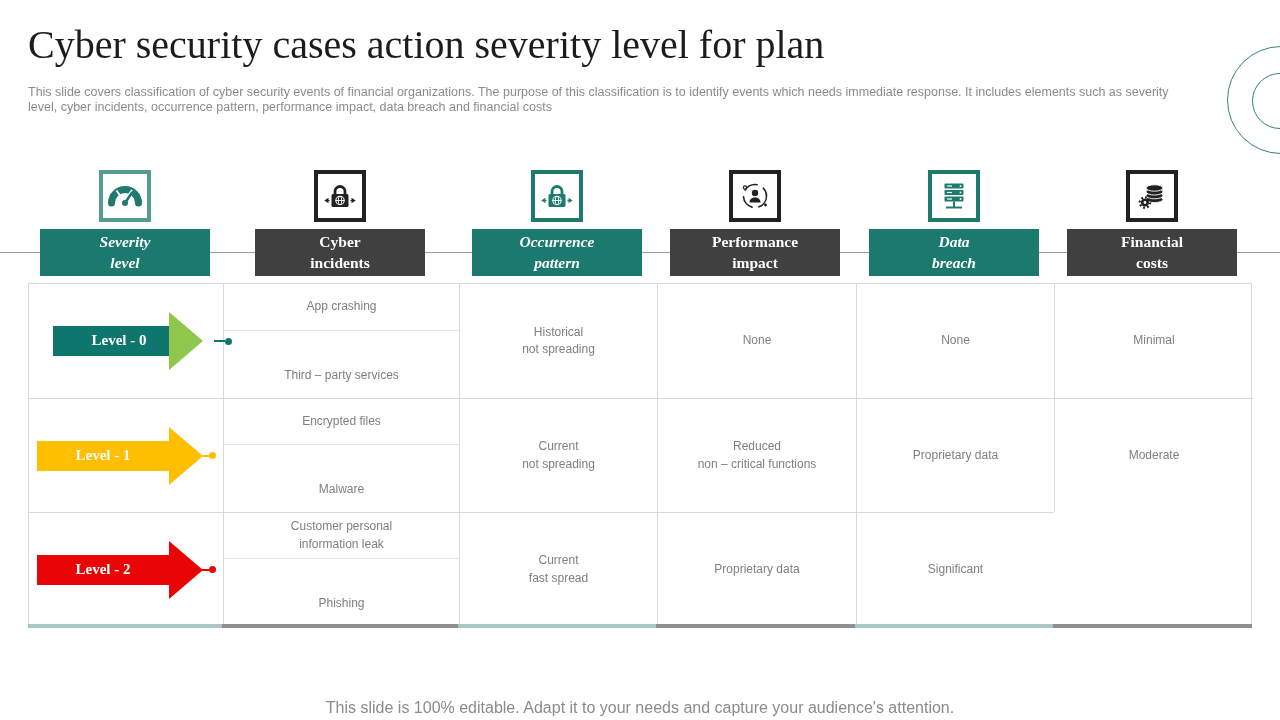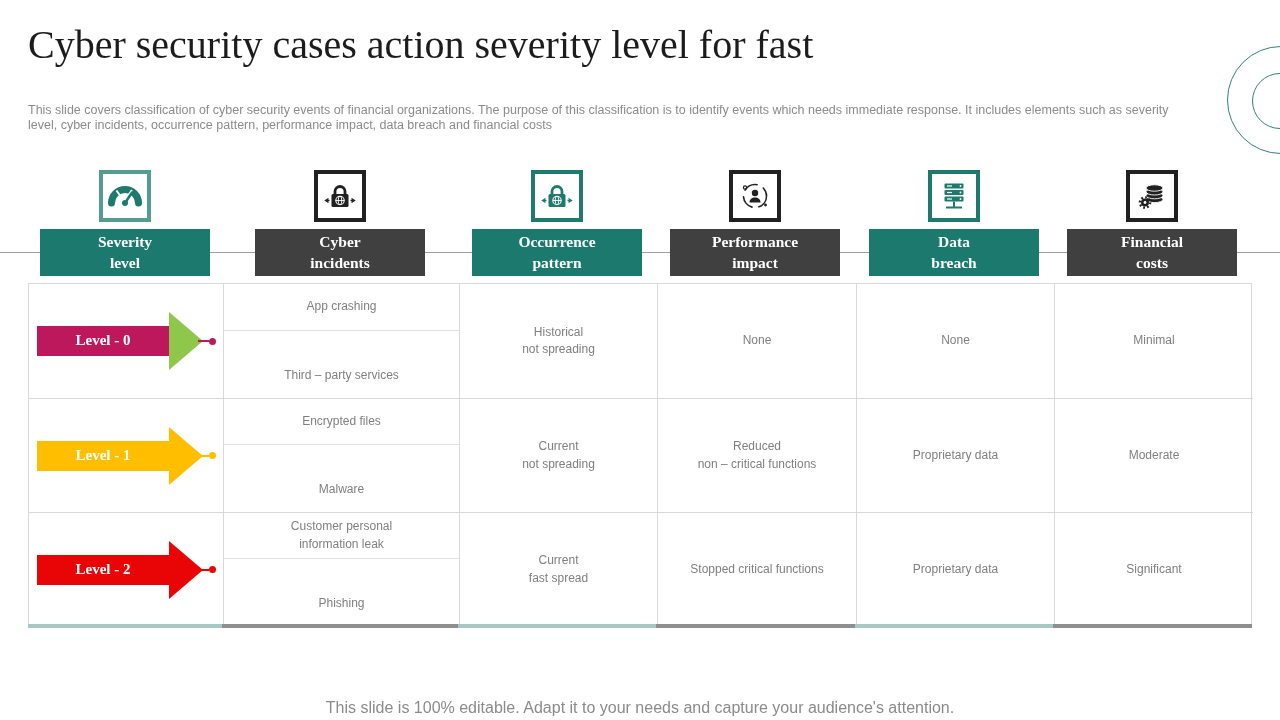--- a/index.html
+++ b/index.html
@@ -8,21 +8,21 @@
 
   .slide { position: relative; width: 1280px; height: 720px; background: #fff; overflow: hidden; }
 
   
   .title {
     position: absolute; left: 28px; top: 24px; width: 900px;
     font-family: "Liberation Serif", serif; font-weight: 400;
     font-size: 40px; line-height: 1.05; color: #1c1c1c;
   }
   .subtitle {
-    position: absolute; left: 28px; top: 103px; width: 1162px;
+    position: absolute; left: 28px; top: 85px; width: 1162px;
     font-size: 12.5px; line-height: 1.18; color: #8b8b8b;
   }
 
   
   .decor-circle { position: absolute; border-radius: 50%; border: 1.5px solid #2f8378; background: transparent; }
   .decor-outer { left: 1227px; top: 46px; width: 108px; height: 108px; }
   .decor-inner { left: 1252px; top: 73px; width: 56px; height: 56px; }
 
   
   .connector { position: absolute; left: 0; top: 252px; width: 1280px; height: 1px; background: #9e9e9e; }
@@ -37,21 +37,21 @@
   .icon-box.dark { border: 4px solid #212121; color: #212121; }
   .icon-box svg { width: 36px; height: 36px; display: block; }
 
   
   .col-header {
     position: absolute; top: 229px; width: 170px; height: 47px;
     display: flex; align-items: center; justify-content: center; text-align: center;
     font-family: "Liberation Serif", serif; font-weight: 700; font-size: 15.5px;
     line-height: 1.35; color: #ffffff; white-space: pre-line;
   }
-  .col-header.teal { background: #1b7a6d; }
+  .col-header.teal { background: #1b7a6d; font-style: italic; }
   .col-header.dark { background: #404040; }
 
   
   .sev-table {
     position: absolute; left: 28px; top: 283px; width: 1224px; height: 342px;
     display: grid;
     grid-template-columns: 194px 236px 198px 199px 198px 199px;
     grid-template-rows: 114px 114px 114px;
     border: 1px solid #d9d9d9;
   }
@@ -78,39 +78,39 @@
     position: absolute; left: 0; top: 14px; width: 132px; height: 30px;
     display: flex; align-items: center; justify-content: center;
     color: #fff; font-family: "Liberation Serif", serif; font-weight: 700; font-size: 15px;
   }
   .arrow .head {
     position: absolute; left: 132px; top: 0; width: 0; height: 0;
     border-top: 29px solid transparent; border-bottom: 29px solid transparent;
   }
   .arrow .stem { position: absolute; left: 161px; top: 28px; width: 11px; height: 2px; }
   .arrow .dot { position: absolute; left: 172px; top: 25.5px; width: 7px; height: 7px; border-radius: 50%; }
-  .arrow.green .body, .arrow.green .stem, .arrow.green .dot { background: #be185d; }
+  .arrow.green .body, .arrow.green .stem, .arrow.green .dot { background: #0f766e; margin-left: 16px; }
   .arrow.green .head { border-left: 34px solid #8ec74b; }
   .arrow.amber .body, .arrow.amber .stem, .arrow.amber .dot { background: #ffbf00; }
   .arrow.amber .head { border-left: 34px solid #ffbf00; }
   .arrow.red .body, .arrow.red .stem, .arrow.red .dot { background: #e90505; }
   .arrow.red .head { border-left: 34px solid #e90505; }
 
   
   .footer-note {
     position: absolute; left: 0; top: 699px; width: 1280px;
     text-align: center; font-size: 16px; color: #8b8b8b;
   }
 </style>
 </head>
 <body>
 
 <div class="slide">
 
-  <h1 class="title">Cyber security cases action severity level for fast</h1>
+  <h1 class="title">Cyber security cases action severity level for plan</h1>
   <p class="subtitle">This slide covers classification of cyber security events of financial organizations. The purpose of this classification is to identify events which needs immediate response. It includes elements such as severity level, cyber incidents, occurrence pattern, performance impact, data breach and financial costs</p>
 
   <div class="decor-circle decor-outer"></div>
   <div class="decor-circle decor-inner"></div>
 
   <div class="connector"></div>
 
   <div class="icon-box teal light-border" style="left:99px">
     <svg viewBox="0 0 36 36" aria-hidden="true">
       <path d="M4.5 25 A13.5 13.5 0 0 1 31.5 25" fill="none" stroke="currentColor" stroke-width="7" stroke-linecap="round"></path>
@@ -240,21 +240,20 @@
         <div class="dot"></div>
       </div>
     </div>
     <div class="cell split">
       <div class="subcell first">Customer personal
 information leak</div>
       <div class="subcell">Phishing</div>
     </div>
     <div class="cell">Current
 fast spread</div>
-    <div class="cell">Stopped critical functions</div>
     <div class="cell">Proprietary data</div>
     <div class="cell">Significant</div>
   </div>
 
   <div class="accent-strip">
     <div class="seg teal-light" style="width:194px"></div>
     <div class="seg gray" style="width:236px"></div>
     <div class="seg teal-light" style="width:198px"></div>
     <div class="seg gray" style="width:199px"></div>
     <div class="seg teal-light" style="width:198px"></div>

